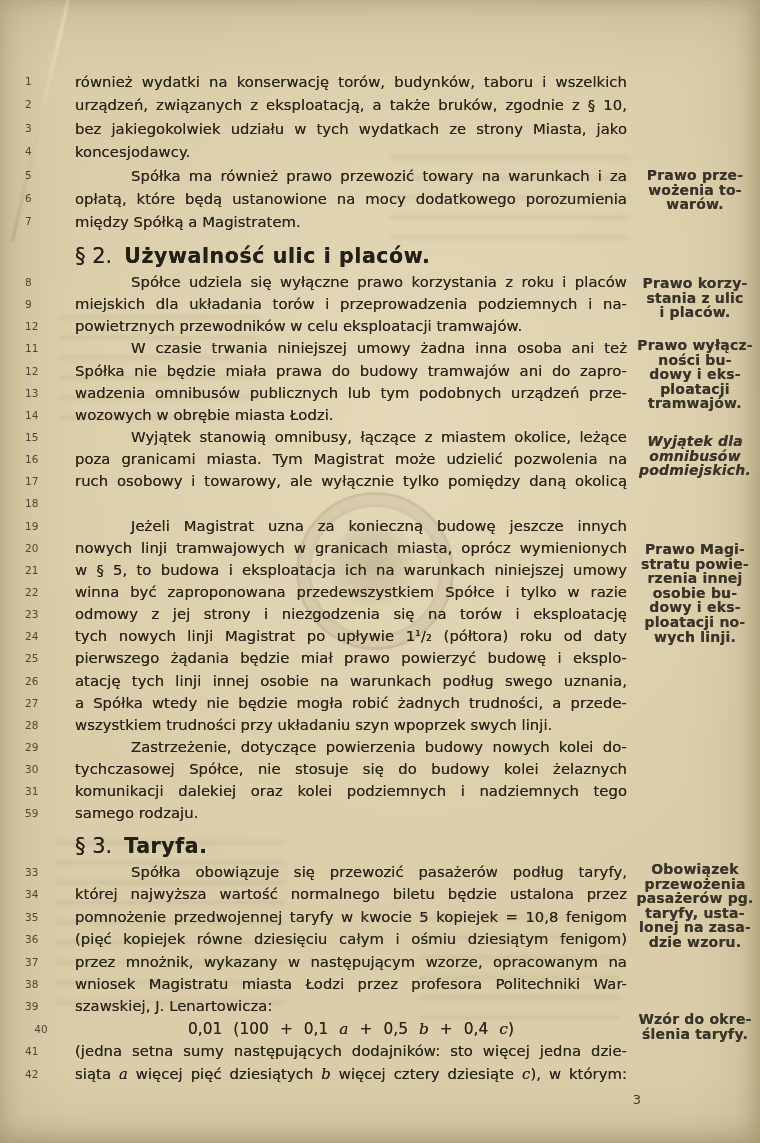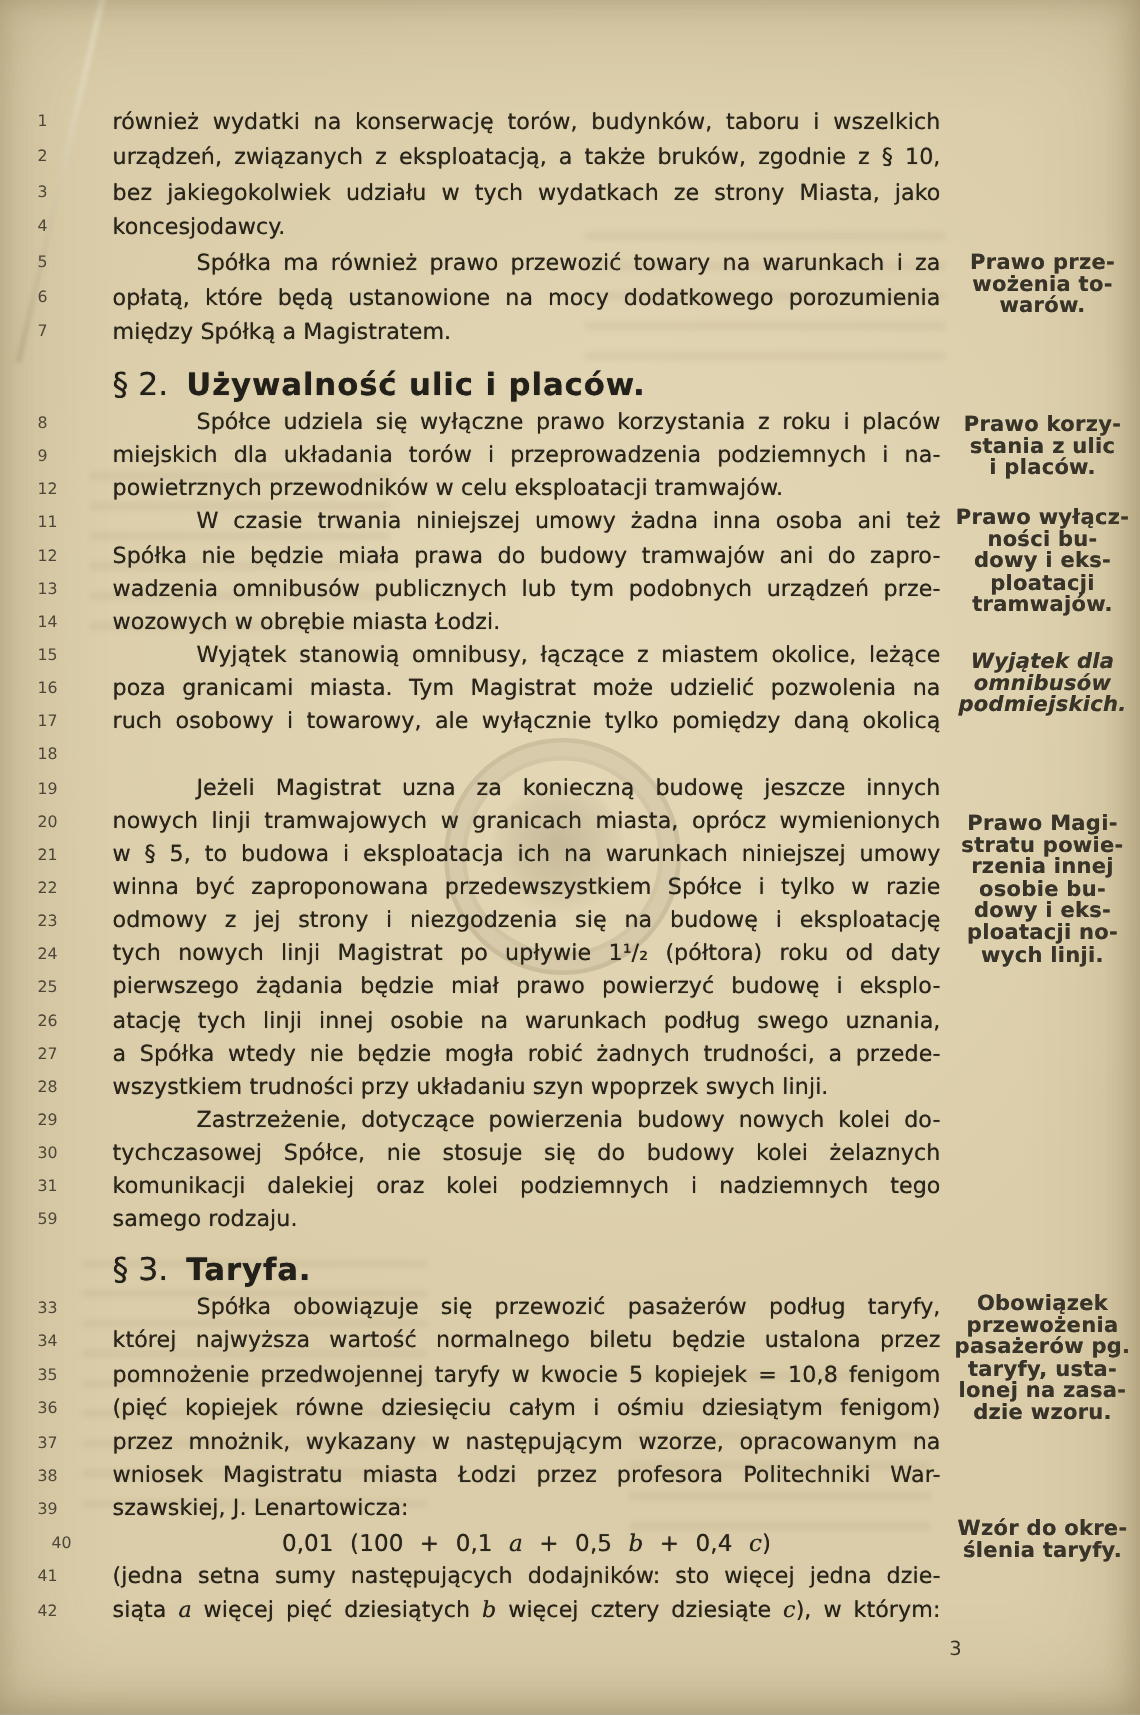--- a/index.html
+++ b/index.html
@@ -184,21 +184,21 @@
       <div class="bodyline">
     <span class="lineno">21</span>
     <span class="linetext">w § 5, to budowa i eksploatacja ich na warunkach niniejszej umowy</span>
   </div>
       <div class="bodyline">
     <span class="lineno">22</span>
     <span class="linetext">winna być zaproponowana przedewszystkiem Spółce i tylko w razie</span>
   </div>
       <div class="bodyline">
     <span class="lineno">23</span>
-    <span class="linetext">odmowy z jej strony i niezgodzenia się na budowę i eksploatację</span>
+    <span class="linetext">odmowy z jej strony i niezgodzenia się na torów i eksploatację</span>
   </div>
       <div class="bodyline">
     <span class="lineno">24</span>
     <span class="linetext">tych nowych linji Magistrat po upływie 1¹/₂ (półtora) roku od daty</span>
   </div>
       <div class="bodyline">
     <span class="lineno">25</span>
     <span class="linetext">pierwszego żądania będzie miał prawo powierzyć budowę i eksplo-</span>
   </div>
       <div class="bodyline">

